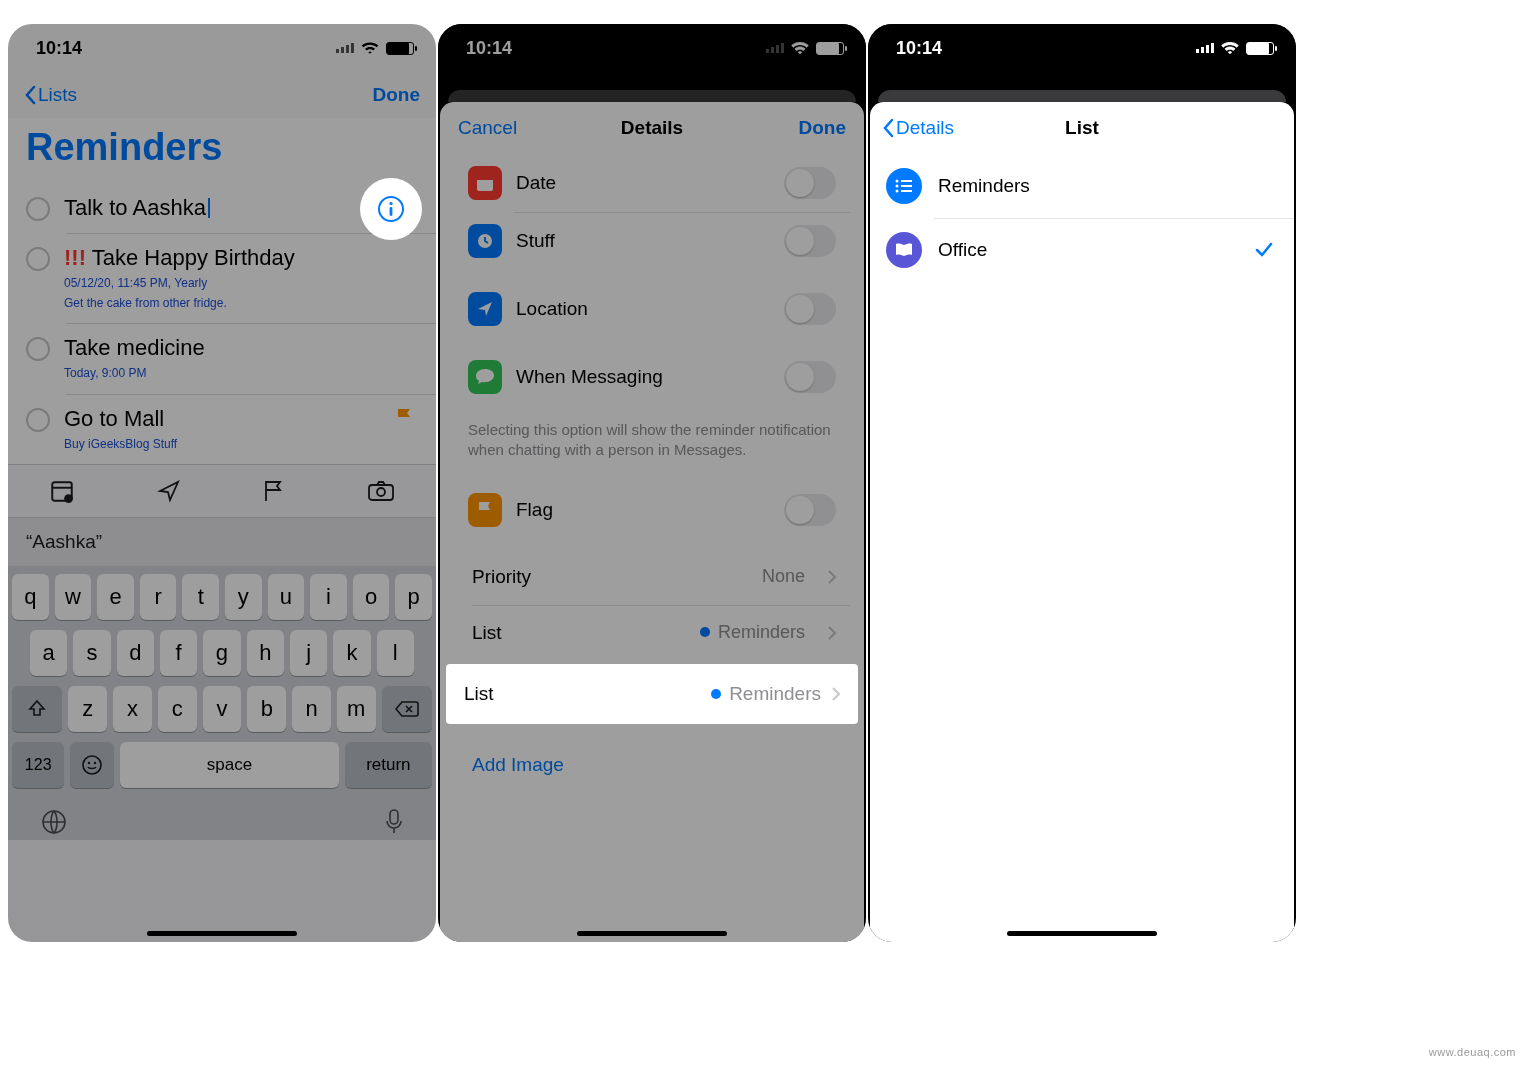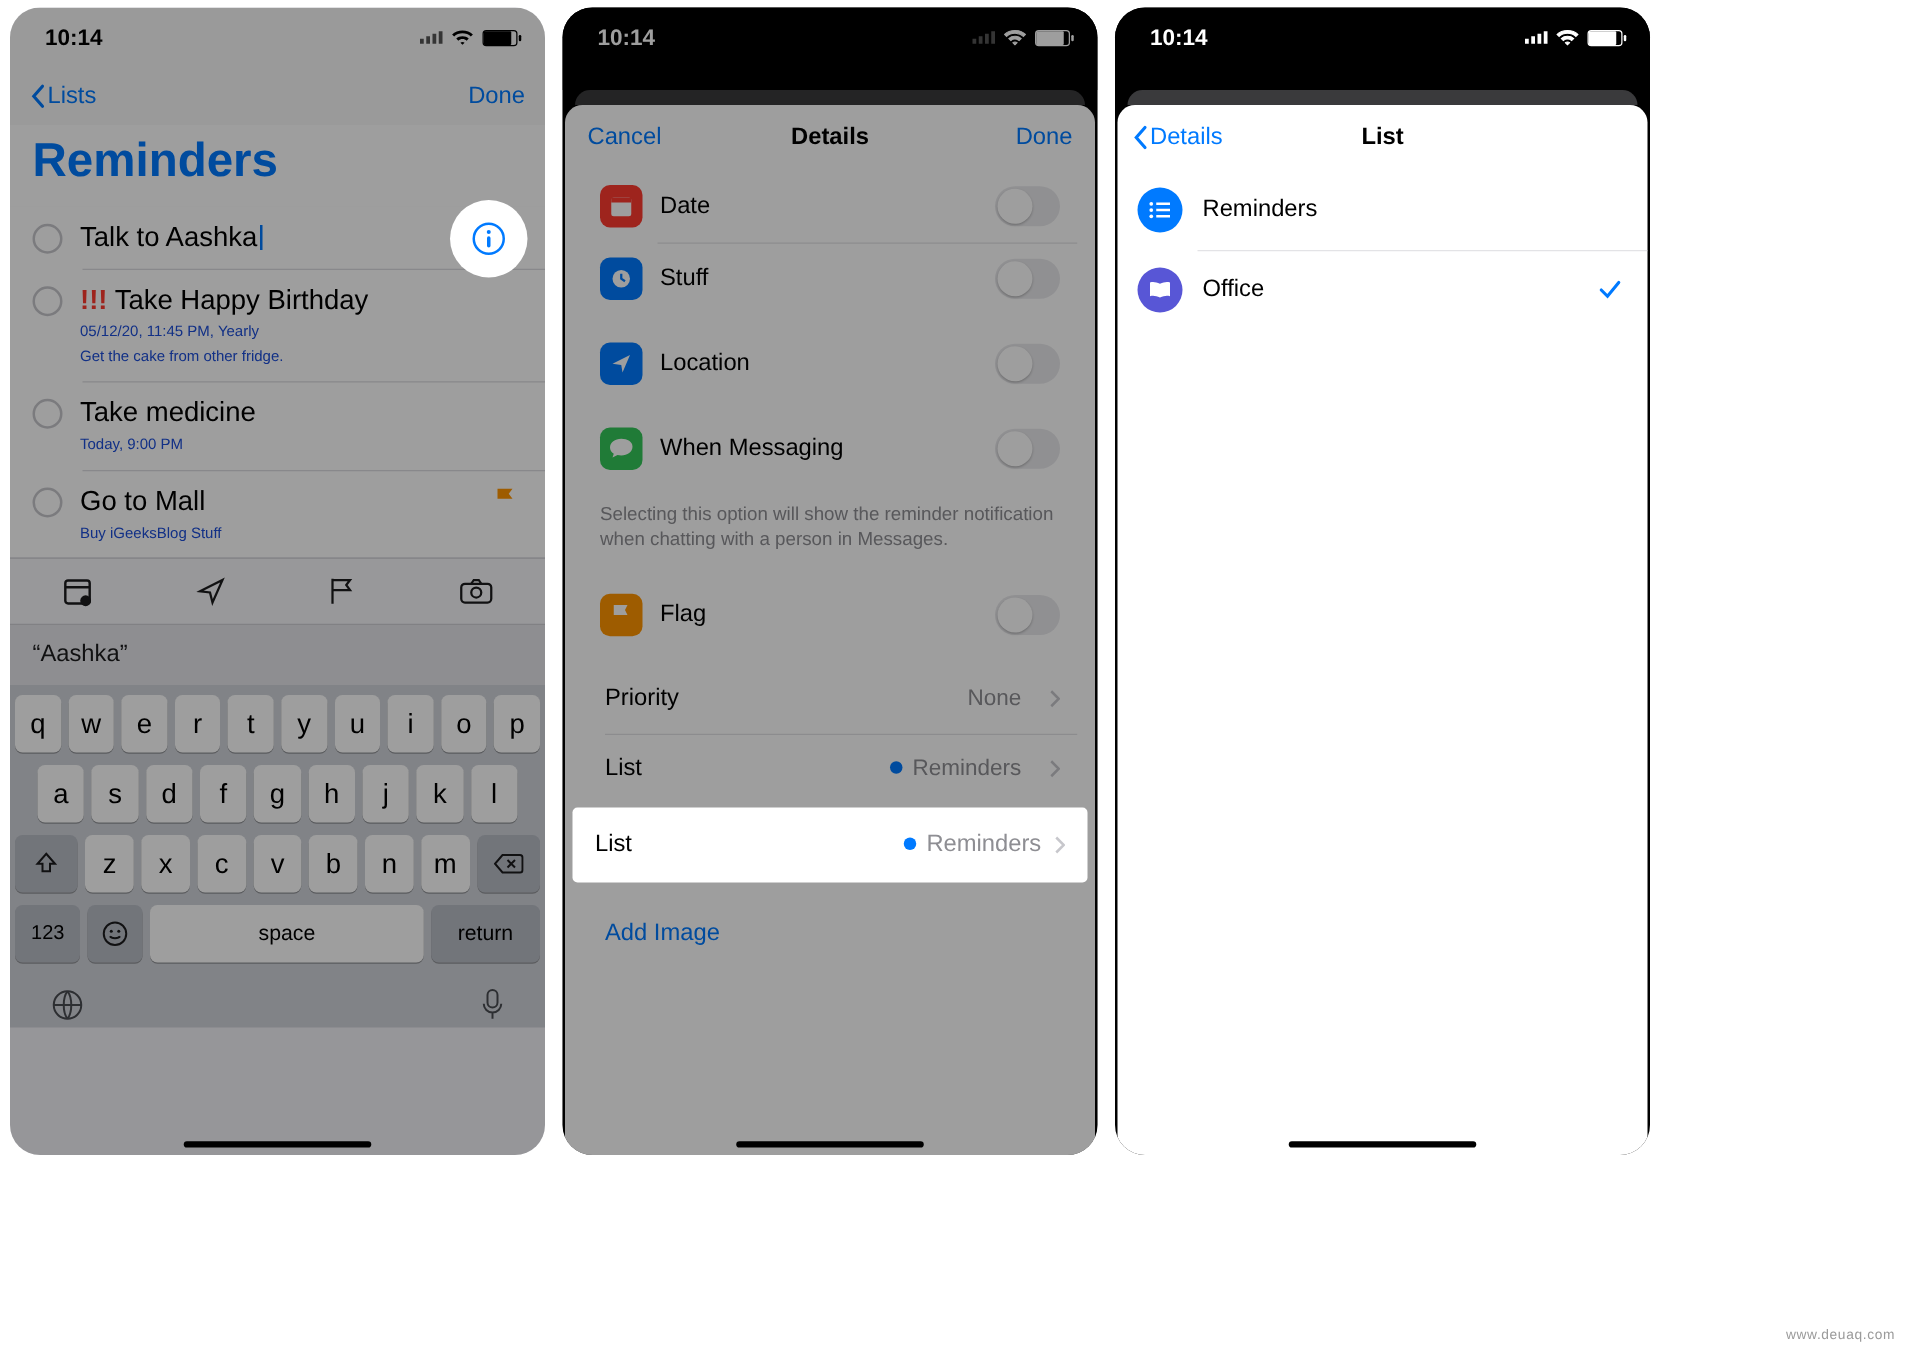--- a/index.html
+++ b/index.html
@@ -5,22 +5,23 @@
   * { box-sizing: border-box; margin: 0; padding: 0; }
   body {
     font-family: -apple-system, "Helvetica Neue", Arial, sans-serif;
     background: #fff;
     width: 1524px;
     height: 1078px;
     position: relative;
   }
   .stage {
     display: flex;
-    gap: 14px;
+    gap: 2px;
     padding: 6px 8px;
+    margin-top: 18px;
   }
   .phone {
     width: 428px;
     height: 918px;
     border-radius: 24px;
     background: #f2f2f7;
     position: relative;
     overflow: hidden;
     flex: 0 0 428px;
   }
@@ -62,21 +63,21 @@
 
   
   .navbar {
     height: 46px;
     display:flex; align-items:center; justify-content:space-between;
     padding: 0 16px;
     background:#f9f9f9;
     font-size:19px;
   }
   .nav-back { color:#007aff; display:flex; align-items:center; gap:2px; }
-  .nav-done { color:#007aff; font-weight:400; }
+  .nav-done { color:#007aff; font-weight:700; }
   .nav-title { position:absolute; left:0; right:0; text-align:center; font-weight:600; pointer-events:none; }
   .nav-cancel { color:#007aff; }
 
   
   .large-title { font-size:38px; font-weight:700; color:#007aff; padding: 8px 18px 14px; background:#fff;}
 
   
   .list { background:#fff; }
   .row {
     display:flex; align-items:flex-start; gap:14px;
@@ -159,21 +160,21 @@
   .s3-nav { height:52px; display:flex; align-items:center; padding:0 12px; font-size:19px; position:relative;}
   .s3-nav .nav-title{ font-size:19px; }
   .list3 .lrow {
     display:flex; align-items:center; gap:16px; padding:14px 20px 14px 16px; position:relative; font-size:19px;
   }
   .list3 .lrow + .lrow::before{content:"";position:absolute;left:64px;right:0;top:0;height:1px;background:#e3e3e6;}
   .circ-ico { width:36px;height:36px;border-radius:50%;display:flex;align-items:center;justify-content:center;color:#fff; flex:0 0 36px;}
   .check { color:#007aff; margin-left:auto; }
 
   .home-ind { position:absolute; bottom:6px; left:50%; transform:translateX(-50%); width:150px; height:5px; border-radius:3px; background:#000; z-index:120;}
-  .watermark { position:absolute; right:8px; bottom:4px; font-size:11px; color:#9a9a9a; letter-spacing:.5px;}
+  .watermark { position:absolute; right:8px; bottom:20px; font-size:11px; color:#9a9a9a; letter-spacing:.5px;}
 </style>
 </head>
 <body>
 
 <div class="stage">
 
 <div class="phone dimmed">
   <div class="status">
     <span>10:14</span>
     <div class="status-icons">

